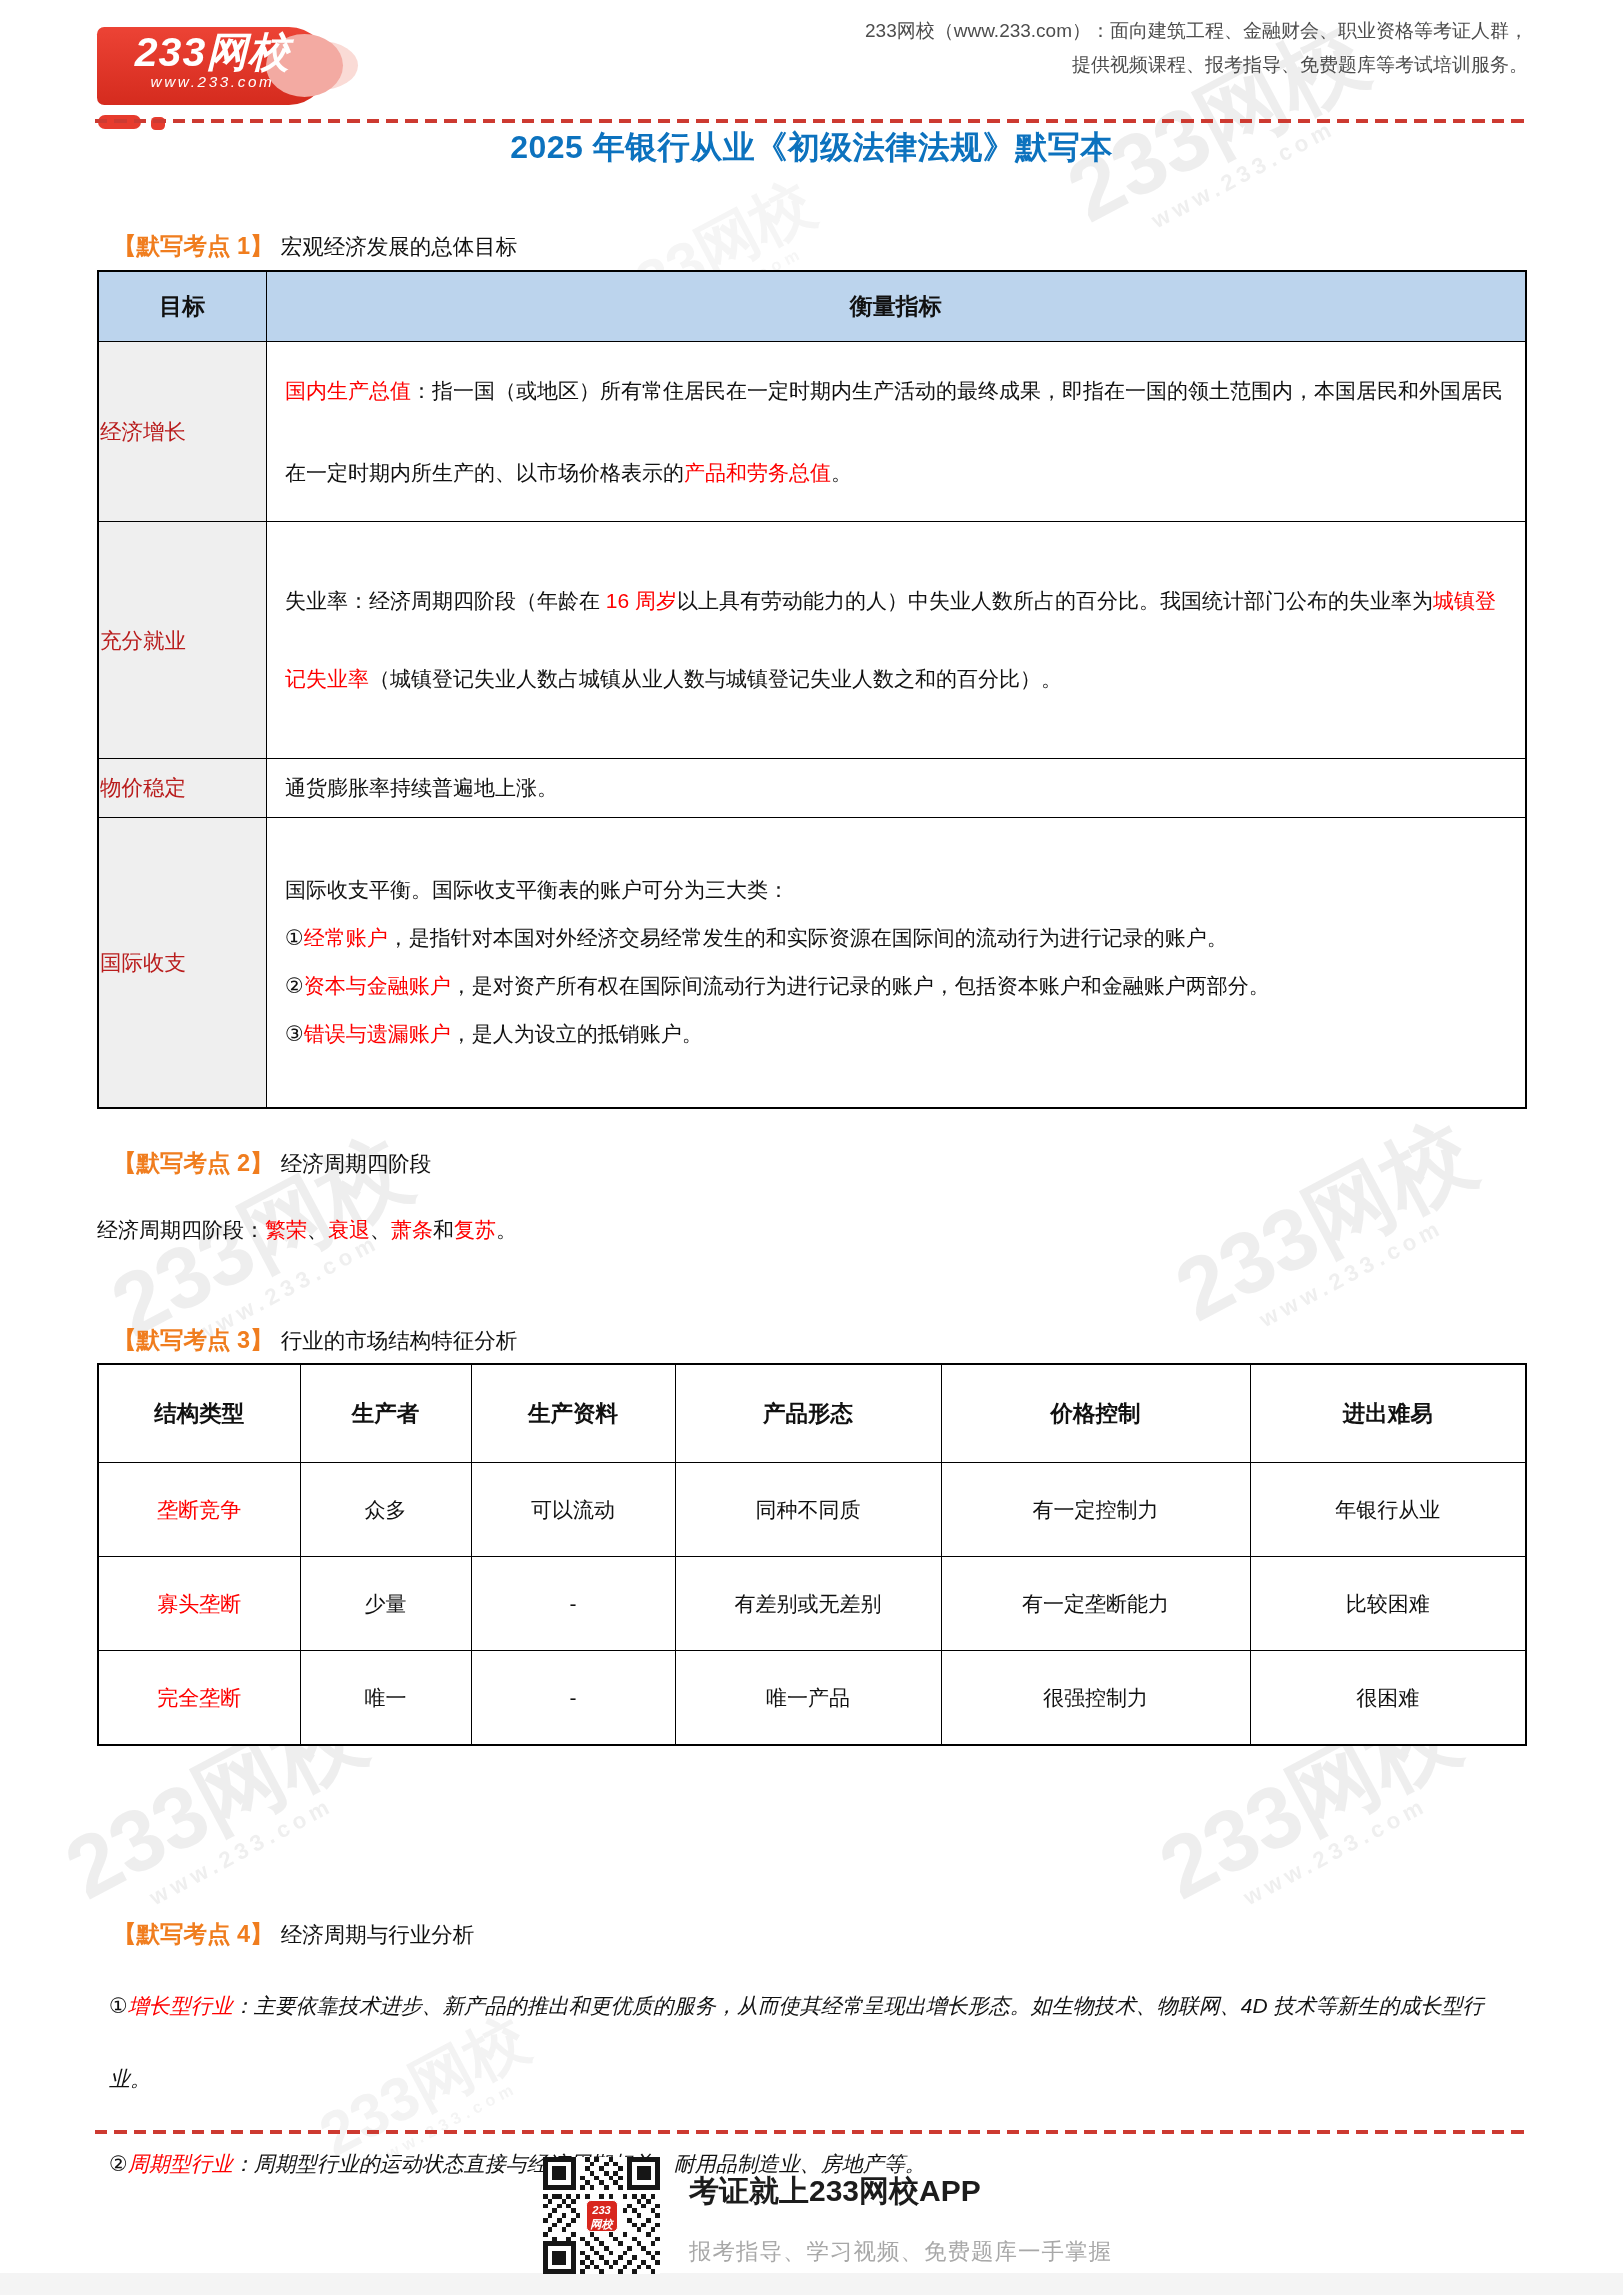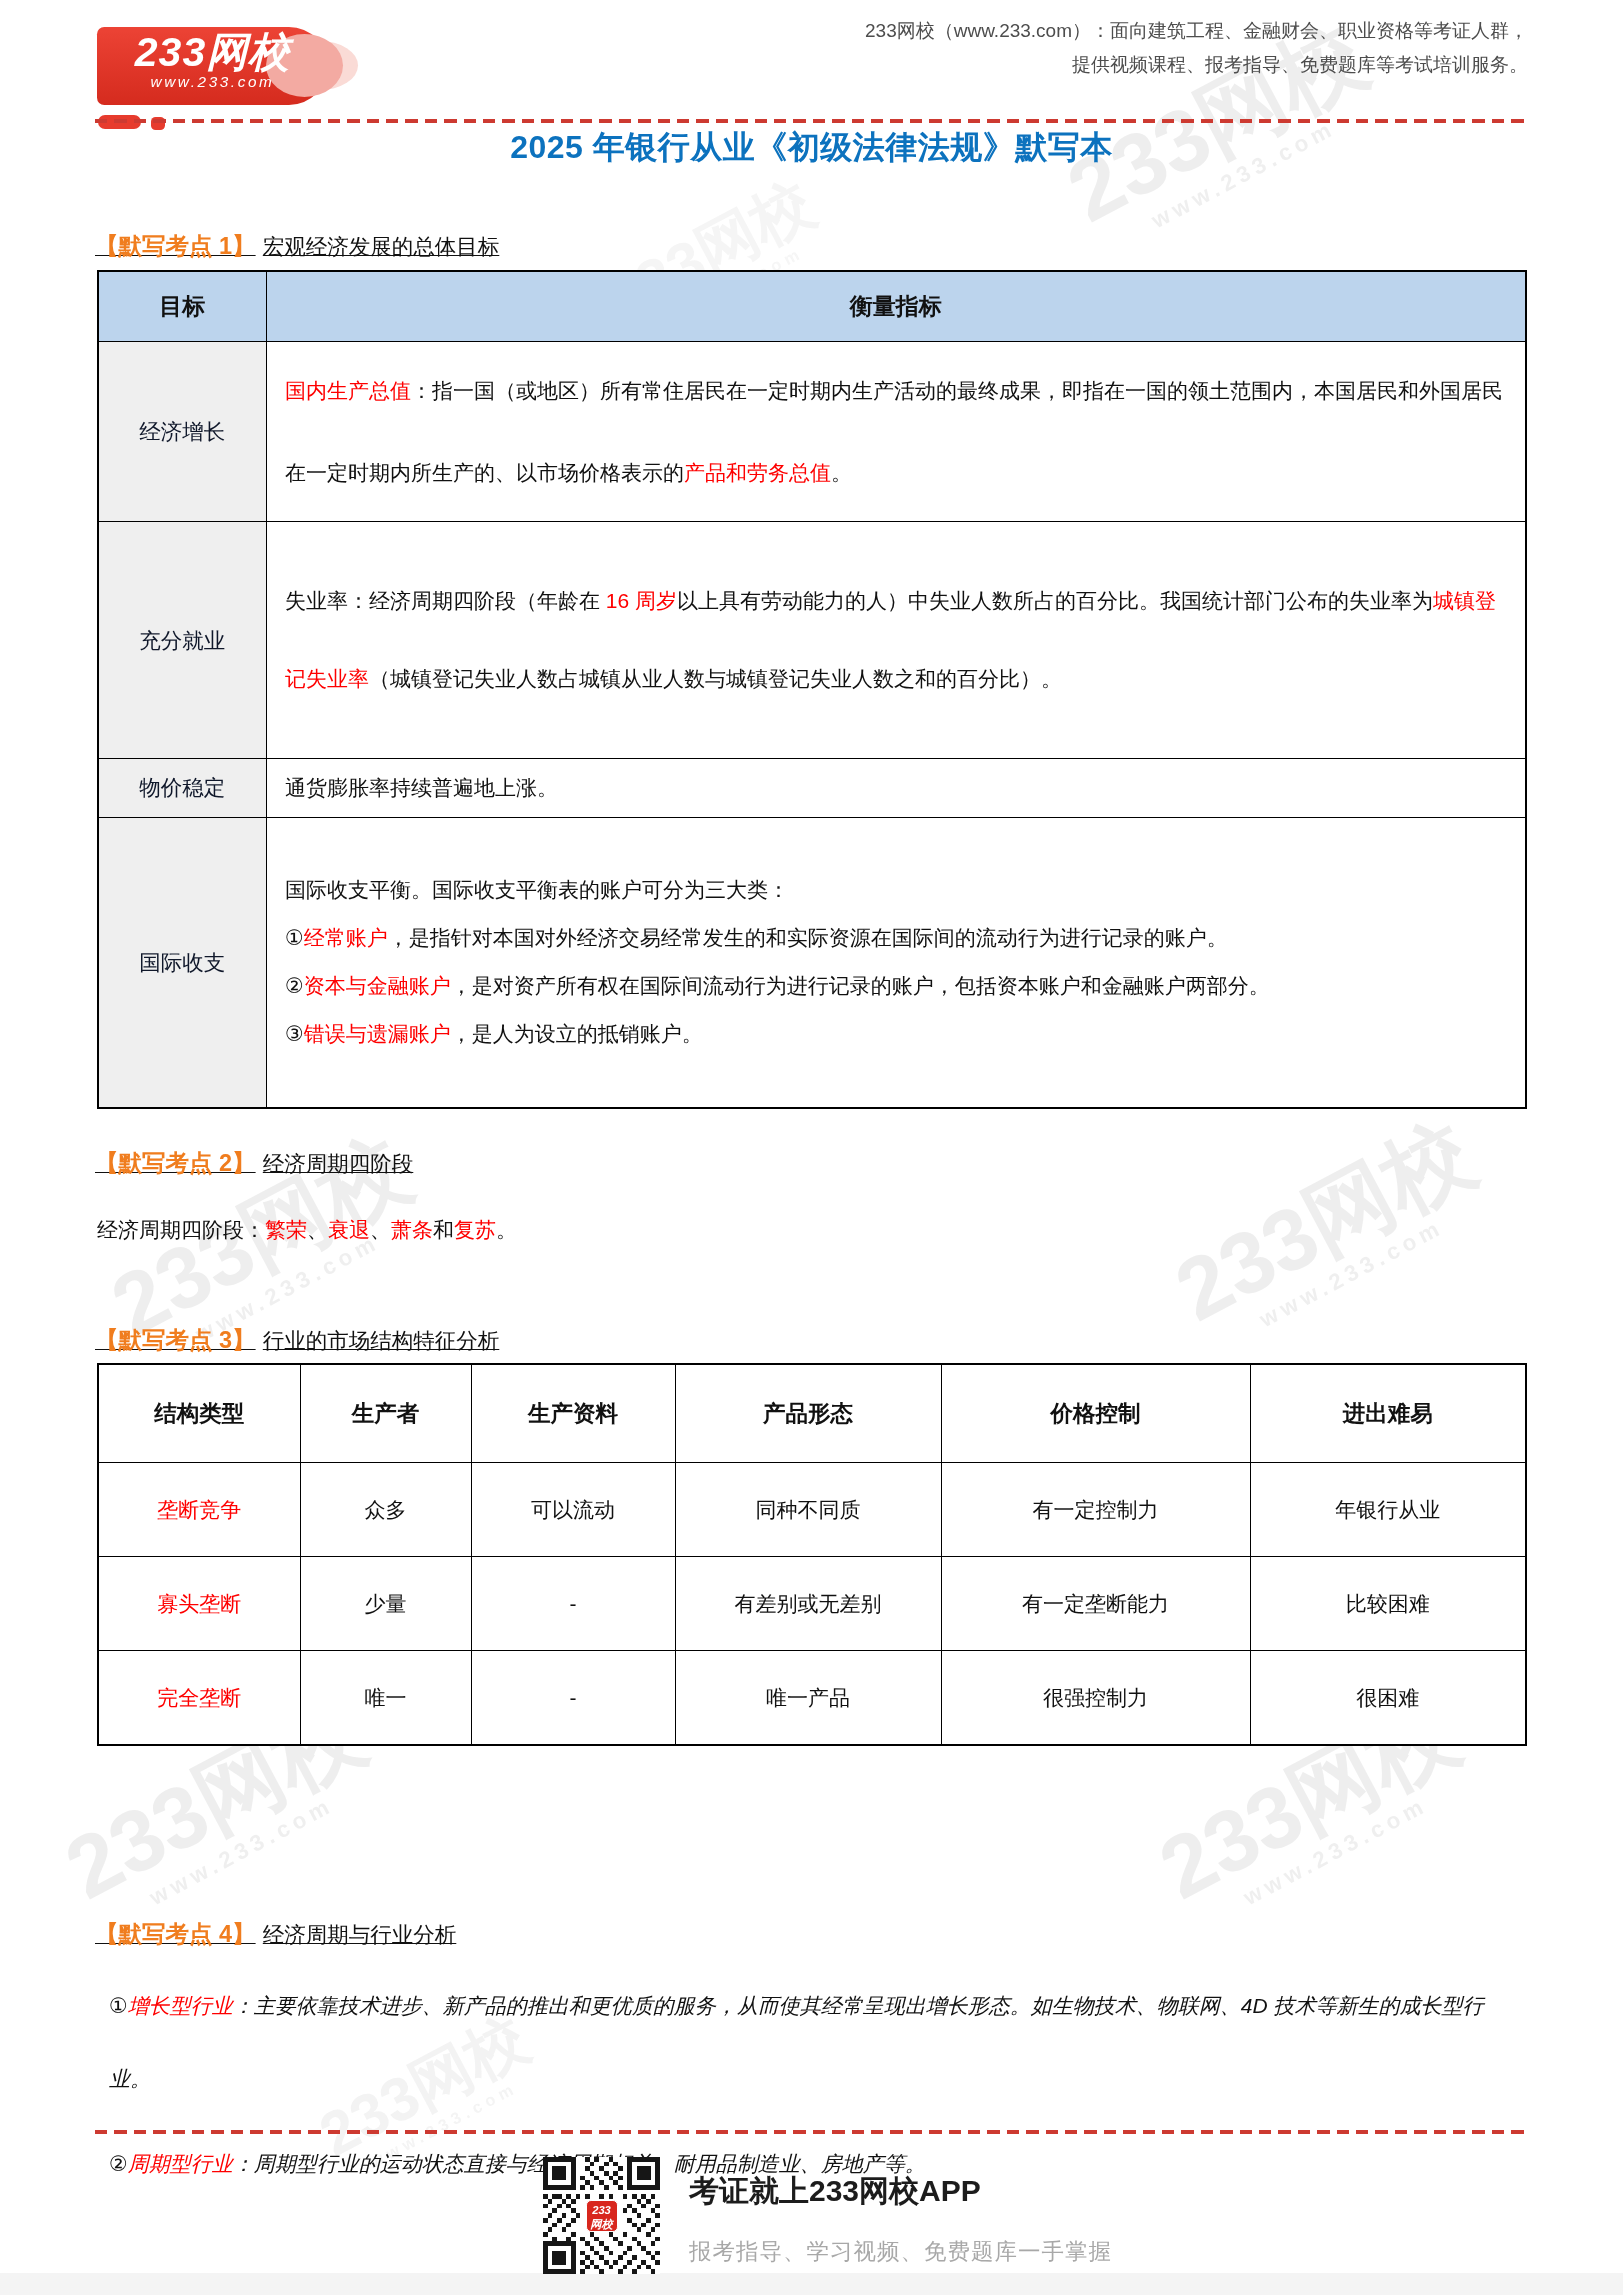--- a/index.html
+++ b/index.html
@@ -35,35 +35,35 @@
   .logo-dash2{position:absolute;left:151px;top:117px;width:14.3px;height:12.8px;border-radius:4.6px;background:#e73b2d;z-index:2;}
   .tagline{position:absolute;right:95px;top:14.3px;text-align:right;font-size:19px;
         color:#4d4d4d;line-height:1.75;z-index:2;}
   .hr-dash{position:absolute;left:95px;right:95px;height:3.6px;z-index:2;
         background:repeating-linear-gradient(90deg,#cd3a31 0 12.3px,transparent 12.3px 19.4px);}
   .hr-top{top:119px;} .hr-bottom{top:2130px;}
   
   .title{position:absolute;left:0;right:0;top:126px;text-align:center;
         font-size:32px;font-weight:700;color:#0c72be;letter-spacing:0.5px;}
   
-  .sec{position:absolute;left:95px;white-space:nowrap;text-decoration:underline;}
+  .sec{position:absolute;left:113px;white-space:nowrap;}
   .sec .tag{font-size:23.5px;font-weight:700;color:#f07d1e;}
   .sec .st{font-size:21.5px;font-weight:500;color:#111;margin-left:7.2px;}
   .s1{top:230px;} .s2l{top:1147px;} .s3l{top:1324px;} .s4l{top:1918px;}
   
   .line{position:absolute;left:97px;font-size:21px;font-weight:500;color:#111;}
   .s2line{top:1216px;}
   .run-red{color:#fe0000;}
   
   table{border-collapse:collapse;table-layout:fixed;background:#fff;}
   .t1{position:absolute;left:97px;top:270px;width:1430px;border:2.6px solid #000;padding-left:24px;}
   .t1 th,.t1 td{border:1.5px solid #000;}
   .t1 th{height:67px;background:#bcd4ed;font-size:23px;font-weight:700;text-align:center;}
   .t1 .c1{width:168px;}
-  .rowlabel{background:#efefef;color:#0f172a;font-size:21.5px;font-weight:500;text-align:center;vertical-align:middle;}
+  .rowlabel{background:#efefef;color:#b91c1c;font-size:21.5px;font-weight:500;text-align:left;vertical-align:middle;}
   .t1 .content{padding:5.1px 18.4px;font-size:21px;font-weight:500;vertical-align:middle;text-align:left;}
   .t1 .content p{margin:0;}
   .t1r1 td{height:169px;} .t1r1 .content p{line-height:82px;}
   .t1r2 td{height:226px;} .t1r2 .content p{line-height:78px;}
   .t1r3 td{height:47px;}  .t1r3 .content p{line-height:1.5;}
   .t1r4 td{height:279px;} .t1r4 .content p{line-height:48px;}
   
   .t2{position:absolute;left:97px;top:1363px;width:1430px;border:2.6px solid #000;}
   .t2 th,.t2 td{border:1.5px solid #000;text-align:center;vertical-align:middle;margin-left:44px;}
   .t2 th{height:95px;font-size:22.5px;font-weight:700;background:#fff;}

